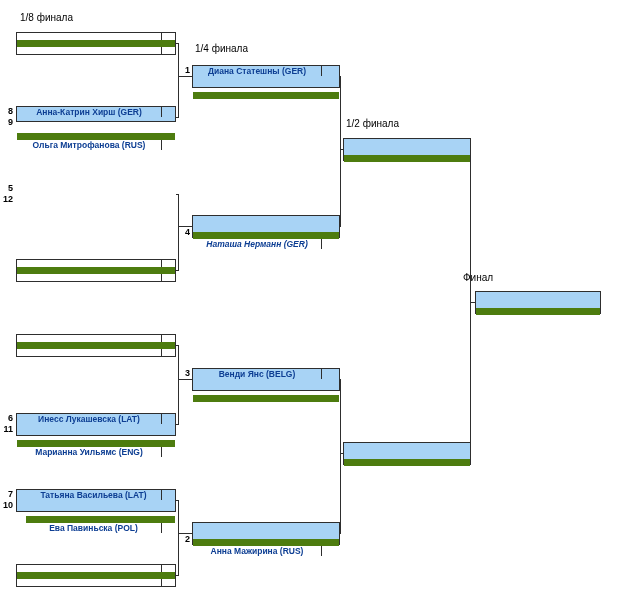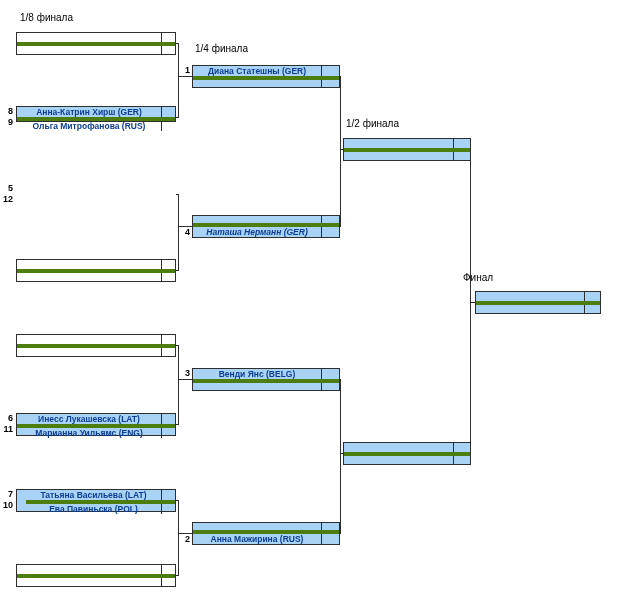--- a/index.html
+++ b/index.html
@@ -8,25 +8,25 @@
     font-family:"Liberation Sans",sans-serif;overflow:hidden;
   }
   .hdr{
     position:absolute;font-size:10px;font-weight:normal;color:#000;
     white-space:nowrap;letter-spacing:0px;
   }
   .match{
     position:absolute;border:1px solid #2e2e2e;box-sizing:border-box;
     display:flex;flex-direction:column;background:#fff;
   }
-  .match.blue{background:#a8d3f5;}
+  .match.blue{background:#a8d3f5;gap:16px;}
   .row{
     display:flex;height:10px;line-height:10px;flex:1;
   }
-  .row + .row{border-top:4px solid #4d7c0f;}
+  .row + .row{border-top:7px solid #4d7c0f;}
   .name{
     flex:1;text-align:center;font-size:8.5px;font-weight:bold;color:#0d3e93;
     white-space:nowrap;overflow:hidden;
   }
   .score{
     border-left:1px solid #2e2e2e;height:100%;
   }
   .sc13{width:13px;} .sc17{width:17px;} .sc16{width:16px;} .sc15{width:15px;}
   .seed{
     position:absolute;font-size:9px;font-weight:bold;color:#000;

